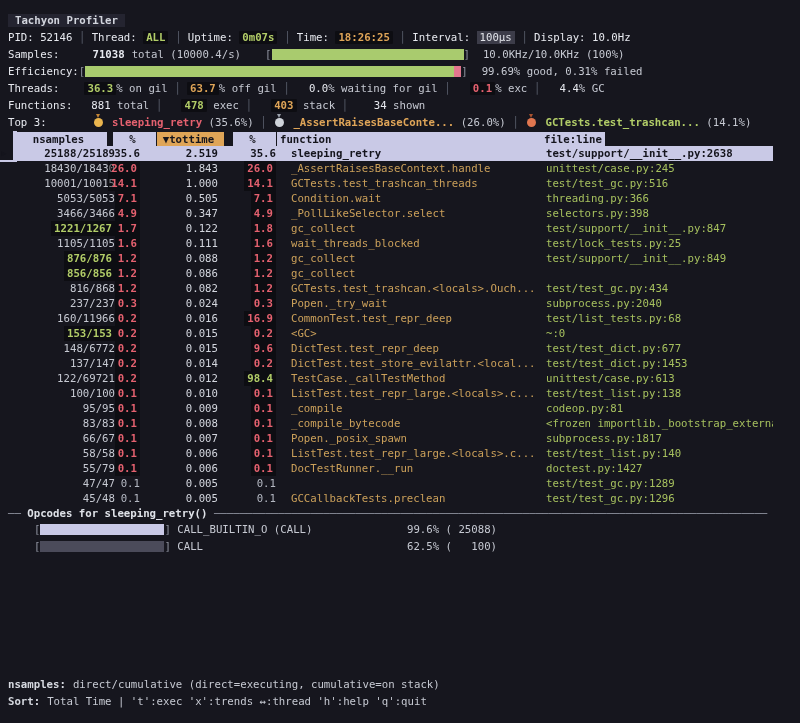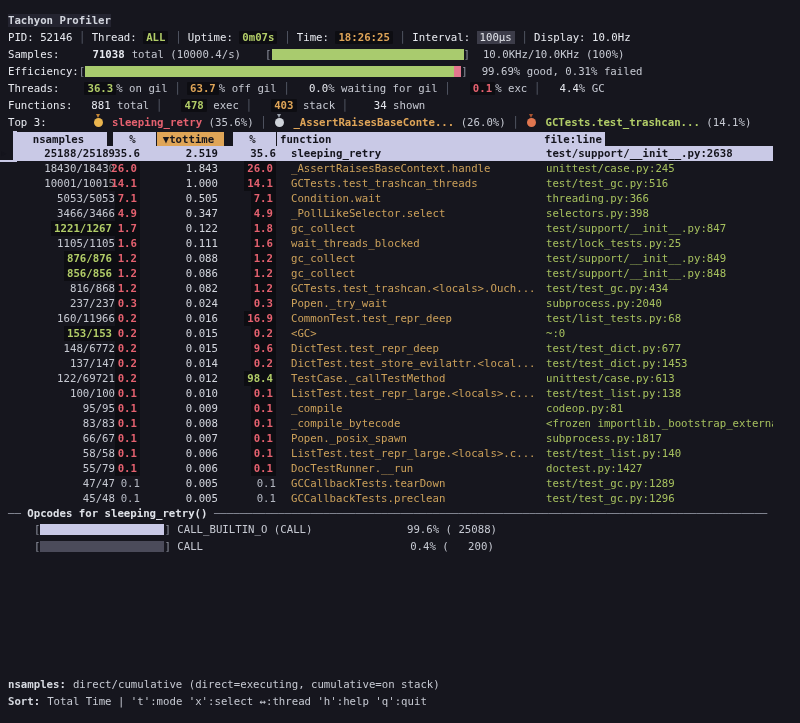--- a/index.html
+++ b/index.html
@@ -11,21 +11,21 @@
   .lbl{color:#e7e9ef;font-weight:normal;}
   .val{color:#c6c9d2;}
   .bright{color:#e7e9ef;}
   .b{font-weight:bold;}
   .dim{color:#595e6b;}
   .green{color:#b2cd68;}
   .orange{color:#dfa558;}
   .red{color:#e5616f;}
   .vbox{background:rgba(0,0,0,0.38);padding:0 3px;border-radius:1px;font-weight:bold;}
   .ibox{background:#3c3c49;color:#e2e4ea;padding:0 3px;}
-  .title{background:#242430;padding:0 0;color:#d2d5dd;font-weight:bold;}
+  .title{background:#242430;padding:0 7px;color:#d2d5dd;font-weight:bold;}
   .brk{color:#9296a2;}
   .bar{display:inline-block;height:11px;vertical-align:-2px;background:#4b4b5a;position:relative;overflow:hidden;}
   .bar .fill{position:absolute;left:0;top:0;bottom:0;background:#a9cb6e;}
   .bar .fill2{position:absolute;right:0;top:0;bottom:0;background:#e2768e;}
   .medal{display:inline-block;width:9px;height:9px;border-radius:50%;position:relative;margin:0 3px 0 2px;vertical-align:-1px;}
   .medal::before{content:"";position:absolute;top:-4px;left:2px;width:0;height:0;
      border-left:2.5px solid transparent;border-right:2.5px solid transparent;border-top:4px solid var(--rib);}
   .m-gold{background:#eab54e;--rib:#c28434;}
   .m-silver{background:#cfd3da;--rib:#9aa0ab;}
   .m-bronze{background:#e0764f;--rib:#a8522f;}
@@ -91,44 +91,44 @@
     </div>
     <div id="rows">
         <div class="row selected"><span class="cursor">▶</span><span class="c-ns ns-plain">25188/25189</span><span class="c-p1 p-plain">35.6</span><span class="c-tt">2.519</span><span class="c-p2 p-plain">35.6</span><span class="c-fn">sleeping_retry</span><span class="c-fl">test/support/__init__.py:2638</span></div>
         <div class="row"><span class="c-ns ns-plain">18430/18430</span><span class="c-p1 p-red">26.0</span><span class="c-tt">1.843</span><span class="c-p2 p-red">26.0</span><span class="c-fn">_AssertRaisesBaseContext.handle</span><span class="c-fl">unittest/case.py:245</span></div>
         <div class="row"><span class="c-ns ns-plain">10001/10015</span><span class="c-p1 p-red">14.1</span><span class="c-tt">1.000</span><span class="c-p2 p-red">14.1</span><span class="c-fn">GCTests.test_trashcan_threads</span><span class="c-fl">test/test_gc.py:516</span></div>
         <div class="row"><span class="c-ns ns-plain">5053/5053</span><span class="c-p1 p-red">7.1</span><span class="c-tt">0.505</span><span class="c-p2 p-red">7.1</span><span class="c-fn">Condition.wait</span><span class="c-fl">threading.py:366</span></div>
         <div class="row"><span class="c-ns ns-plain">3466/3466</span><span class="c-p1 p-red">4.9</span><span class="c-tt">0.347</span><span class="c-p2 p-red">4.9</span><span class="c-fn">_PollLikeSelector.select</span><span class="c-fl">selectors.py:398</span></div>
         <div class="row"><span class="c-ns ns-green">1221/1267</span><span class="c-p1 p-red">1.7</span><span class="c-tt">0.122</span><span class="c-p2 p-red">1.8</span><span class="c-fn">gc_collect</span><span class="c-fl">test/support/__init__.py:847</span></div>
         <div class="row"><span class="c-ns ns-plain">1105/1105</span><span class="c-p1 p-red">1.6</span><span class="c-tt">0.111</span><span class="c-p2 p-red">1.6</span><span class="c-fn">wait_threads_blocked</span><span class="c-fl">test/lock_tests.py:25</span></div>
         <div class="row"><span class="c-ns ns-green">876/876</span><span class="c-p1 p-red">1.2</span><span class="c-tt">0.088</span><span class="c-p2 p-red">1.2</span><span class="c-fn">gc_collect</span><span class="c-fl">test/support/__init__.py:849</span></div>
-        <div class="row"><span class="c-ns ns-green">856/856</span><span class="c-p1 p-red">1.2</span><span class="c-tt">0.086</span><span class="c-p2 p-red">1.2</span><span class="c-fn">gc_collect</span><span class="c-fl">test/support/__init__.py:848</span></div>
+        <div class="row"><span class="c-ns ns-green">856/856</span><span class="c-p1 p-red">1.2</span><span class="c-tt">0.086</span><span class="c-p2 p-red">1.2</span><span class="c-fn">gc_collect</span></div>
         <div class="row"><span class="c-ns ns-plain">816/868</span><span class="c-p1 p-red">1.2</span><span class="c-tt">0.082</span><span class="c-p2 p-red">1.2</span><span class="c-fn">GCTests.test_trashcan.&lt;locals&gt;.Ouch...</span><span class="c-fl">test/test_gc.py:434</span></div>
         <div class="row"><span class="c-ns ns-plain">237/237</span><span class="c-p1 p-red">0.3</span><span class="c-tt">0.024</span><span class="c-p2 p-red">0.3</span><span class="c-fn">Popen._try_wait</span><span class="c-fl">subprocess.py:2040</span></div>
         <div class="row"><span class="c-ns ns-plain">160/11966</span><span class="c-p1 p-red">0.2</span><span class="c-tt">0.016</span><span class="c-p2 p-red">16.9</span><span class="c-fn">CommonTest.test_repr_deep</span><span class="c-fl">test/list_tests.py:68</span></div>
         <div class="row"><span class="c-ns ns-green">153/153</span><span class="c-p1 p-red">0.2</span><span class="c-tt">0.015</span><span class="c-p2 p-red">0.2</span><span class="c-fn">&lt;GC&gt;</span><span class="c-fl">~:0</span></div>
         <div class="row"><span class="c-ns ns-plain">148/6772</span><span class="c-p1 p-red">0.2</span><span class="c-tt">0.015</span><span class="c-p2 p-red">9.6</span><span class="c-fn">DictTest.test_repr_deep</span><span class="c-fl">test/test_dict.py:677</span></div>
         <div class="row"><span class="c-ns ns-plain">137/147</span><span class="c-p1 p-red">0.2</span><span class="c-tt">0.014</span><span class="c-p2 p-red">0.2</span><span class="c-fn">DictTest.test_store_evilattr.&lt;local...</span><span class="c-fl">test/test_dict.py:1453</span></div>
         <div class="row"><span class="c-ns ns-plain">122/69721</span><span class="c-p1 p-red">0.2</span><span class="c-tt">0.012</span><span class="c-p2 p-green">98.4</span><span class="c-fn">TestCase._callTestMethod</span><span class="c-fl">unittest/case.py:613</span></div>
         <div class="row"><span class="c-ns ns-plain">100/100</span><span class="c-p1 p-red">0.1</span><span class="c-tt">0.010</span><span class="c-p2 p-red">0.1</span><span class="c-fn">ListTest.test_repr_large.&lt;locals&gt;.c...</span><span class="c-fl">test/test_list.py:138</span></div>
         <div class="row"><span class="c-ns ns-plain">95/95</span><span class="c-p1 p-red">0.1</span><span class="c-tt">0.009</span><span class="c-p2 p-red">0.1</span><span class="c-fn">_compile</span><span class="c-fl">codeop.py:81</span></div>
         <div class="row"><span class="c-ns ns-plain">83/83</span><span class="c-p1 p-red">0.1</span><span class="c-tt">0.008</span><span class="c-p2 p-red">0.1</span><span class="c-fn">_compile_bytecode</span><span class="c-fl">&lt;frozen importlib._bootstrap_externa</span></div>
         <div class="row"><span class="c-ns ns-plain">66/67</span><span class="c-p1 p-red">0.1</span><span class="c-tt">0.007</span><span class="c-p2 p-red">0.1</span><span class="c-fn">Popen._posix_spawn</span><span class="c-fl">subprocess.py:1817</span></div>
         <div class="row"><span class="c-ns ns-plain">58/58</span><span class="c-p1 p-red">0.1</span><span class="c-tt">0.006</span><span class="c-p2 p-red">0.1</span><span class="c-fn">ListTest.test_repr_large.&lt;locals&gt;.c...</span><span class="c-fl">test/test_list.py:140</span></div>
         <div class="row"><span class="c-ns ns-plain">55/79</span><span class="c-p1 p-red">0.1</span><span class="c-tt">0.006</span><span class="c-p2 p-red">0.1</span><span class="c-fn">DocTestRunner.__run</span><span class="c-fl">doctest.py:1427</span></div>
-        <div class="row"><span class="c-ns ns-plain">47/47</span><span class="c-p1 p-plain">0.1</span><span class="c-tt">0.005</span><span class="c-p2 p-plain">0.1</span><span class="c-fn">GCCallbackTests.tearDown</span><span class="c-fl">test/test_gc.py:1289</span></div>
+        <div class="row"><span class="c-ns ns-plain">47/47</span><span class="c-p1 p-plain">0.1</span><span class="c-tt">0.005</span><span class="c-p2 p-plain">0.1</span><span class="c-fl">test/test_gc.py:1289</span></div>
         <div class="row"><span class="c-ns ns-plain">45/48</span><span class="c-p1 p-plain">0.1</span><span class="c-tt">0.005</span><span class="c-p2 p-plain">0.1</span><span class="c-fn">GCCallbackTests.preclean</span><span class="c-fl">test/test_gc.py:1296</span></div>
       </div>
   </div>
 
   <div class="divider"><span id="div-l">──</span> <span class="t">Opcodes for sleeping_retry()</span> <span id="div-r">──────────────────────────────────────────────────────────────────────────────────────</span></div>
 
   <div id="opcode-rows">
       <div class="op-row"><span class="sp" style="width: 26px;"></span><span class="brk">[</span><span class="bar" style="width: 124px;"><span class="fill" style="background: rgb(201, 201, 230); width: 124px;"></span></span><span class="brk">]</span><span class="val"> CALL_BUILTIN_O (CALL)</span><span class="op-pct">99.6% ( 25088)</span></div>
-      <div class="op-row"><span class="sp" style="width: 26px;"></span><span class="brk">[</span><span class="bar" style="width: 124px;"><span class="fill" style="background: rgb(201, 201, 230); width: 0px;"></span></span><span class="brk">]</span><span class="val"> CALL</span><span class="op-pct">0.4% (   200)</span></div>
+      <div class="op-row"><span class="sp" style="width: 26px;"></span><span class="brk">[</span><span class="bar" style="width: 124px;"><span class="fill" style="background: rgb(201, 201, 230); width: 0px;"></span></span><span class="brk">]</span><span class="val"> CALL</span><span class="op-pct">62.5% (   100)</span></div>
     </div>
 
   <div class="footer" style="margin-top:121px">
     <div class="line"><span class="b" style="color:#d6d9e0">nsamples:</span><span class="sp" style="width:7px"></span><span>direct/cumulative (direct=executing, cumulative=on stack)</span></div>
-    <div class="line"><span class="b" style="color:#d6d9e0">Sort:</span><span class="sp" style="width:7px"></span><span>Total Time | 't':mode 'x':select ↔:thread 'h':help 'q':quit</span></div>
+    <div class="line"><span class="b" style="color:#d6d9e0">Sort:</span><span class="sp" style="width:7px"></span><span>Total Time | 't':exec 'x':trends ↔:thread 'h':help 'q':quit</span></div>
   </div>
 
 </div>
 
 </body></html>

